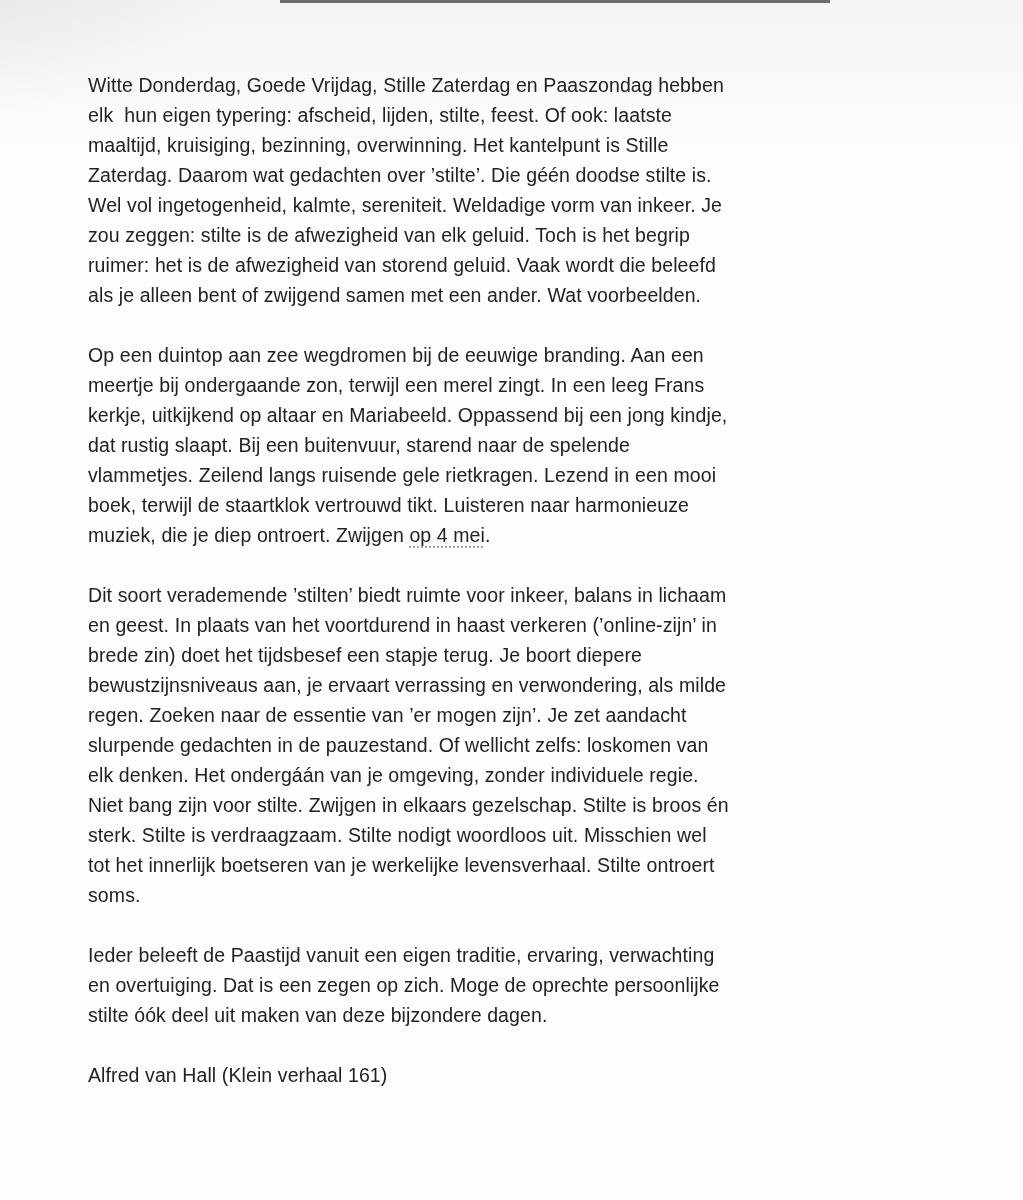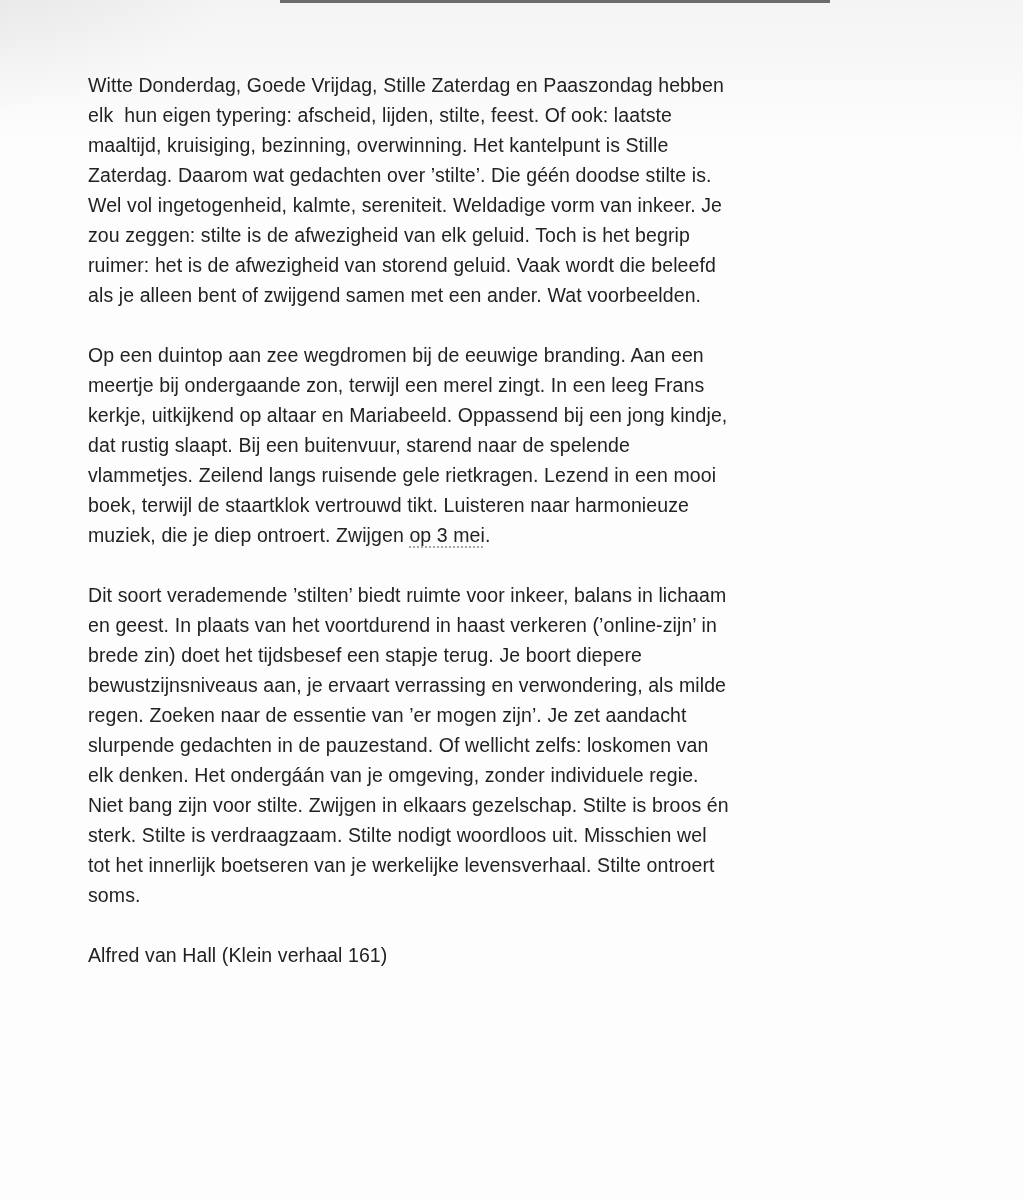--- a/index.html
+++ b/index.html
@@ -72,30 +72,33 @@
 zou zeggen: stilte is de afwezigheid van elk geluid. Toch is het begrip
 ruimer: het is de afwezigheid van storend geluid. Vaak wordt die beleefd
 als je alleen bent of zwijgend samen met een ander. Wat voorbeelden.</p>
 
   <p class="doc-paragraph"><span>Op een duintop aan zee wegdromen bij de eeuwige branding. Aan een
 meertje bij ondergaande zon, terwijl een merel zingt. In een leeg Frans
 kerkje, uitkijkend op altaar en Mariabeeld. Oppassend bij een jong kindje,
 dat rustig slaapt. Bij een buitenvuur, starend naar de spelende
 vlammetjes. Zeilend langs ruisende gele rietkragen. Lezend in een mooi
 boek, terwijl de staartklok vertrouwd tikt. Luisteren naar harmonieuze
-muziek, die je diep ontroert. Zwijgen </span><span class="date-detected">op 3 mei</span><span>.</span></p>
+muziek, die je diep ontroert. Zwijgen </span><span class="date-detected">op 4 mei</span><span>.</span></p>
 
   <p class="doc-paragraph">Dit soort verademende ’stilten’ biedt ruimte voor inkeer, balans in lichaam
 en geest. In plaats van het voortdurend in haast verkeren (’online-zijn’ in
 brede zin) doet het tijdsbesef een stapje terug. Je boort diepere
 bewustzijnsniveaus aan, je ervaart verrassing en verwondering, als milde
 regen. Zoeken naar de essentie van ’er mogen zijn’. Je zet aandacht
 slurpende gedachten in de pauzestand. Of wellicht zelfs: loskomen van
 elk denken. Het ondergáán van je omgeving, zonder individuele regie.
 Niet bang zijn voor stilte. Zwijgen in elkaars gezelschap. Stilte is broos én
 sterk. Stilte is verdraagzaam. Stilte nodigt woordloos uit. Misschien wel
 tot het innerlijk boetseren van je werkelijke levensverhaal. Stilte ontroert
 soms.</p>
 
+  <p class="doc-paragraph">Ieder beleeft de Paastijd vanuit een eigen traditie, ervaring, verwachting
+en overtuiging. Dat is een zegen op zich. Moge de oprechte persoonlijke
+stilte óók deel uit maken van deze bijzondere dagen.</p>
 
   <p class="doc-signature">Alfred van Hall (Klein verhaal 161)</p>
 
 </div>
 
 </body></html>

